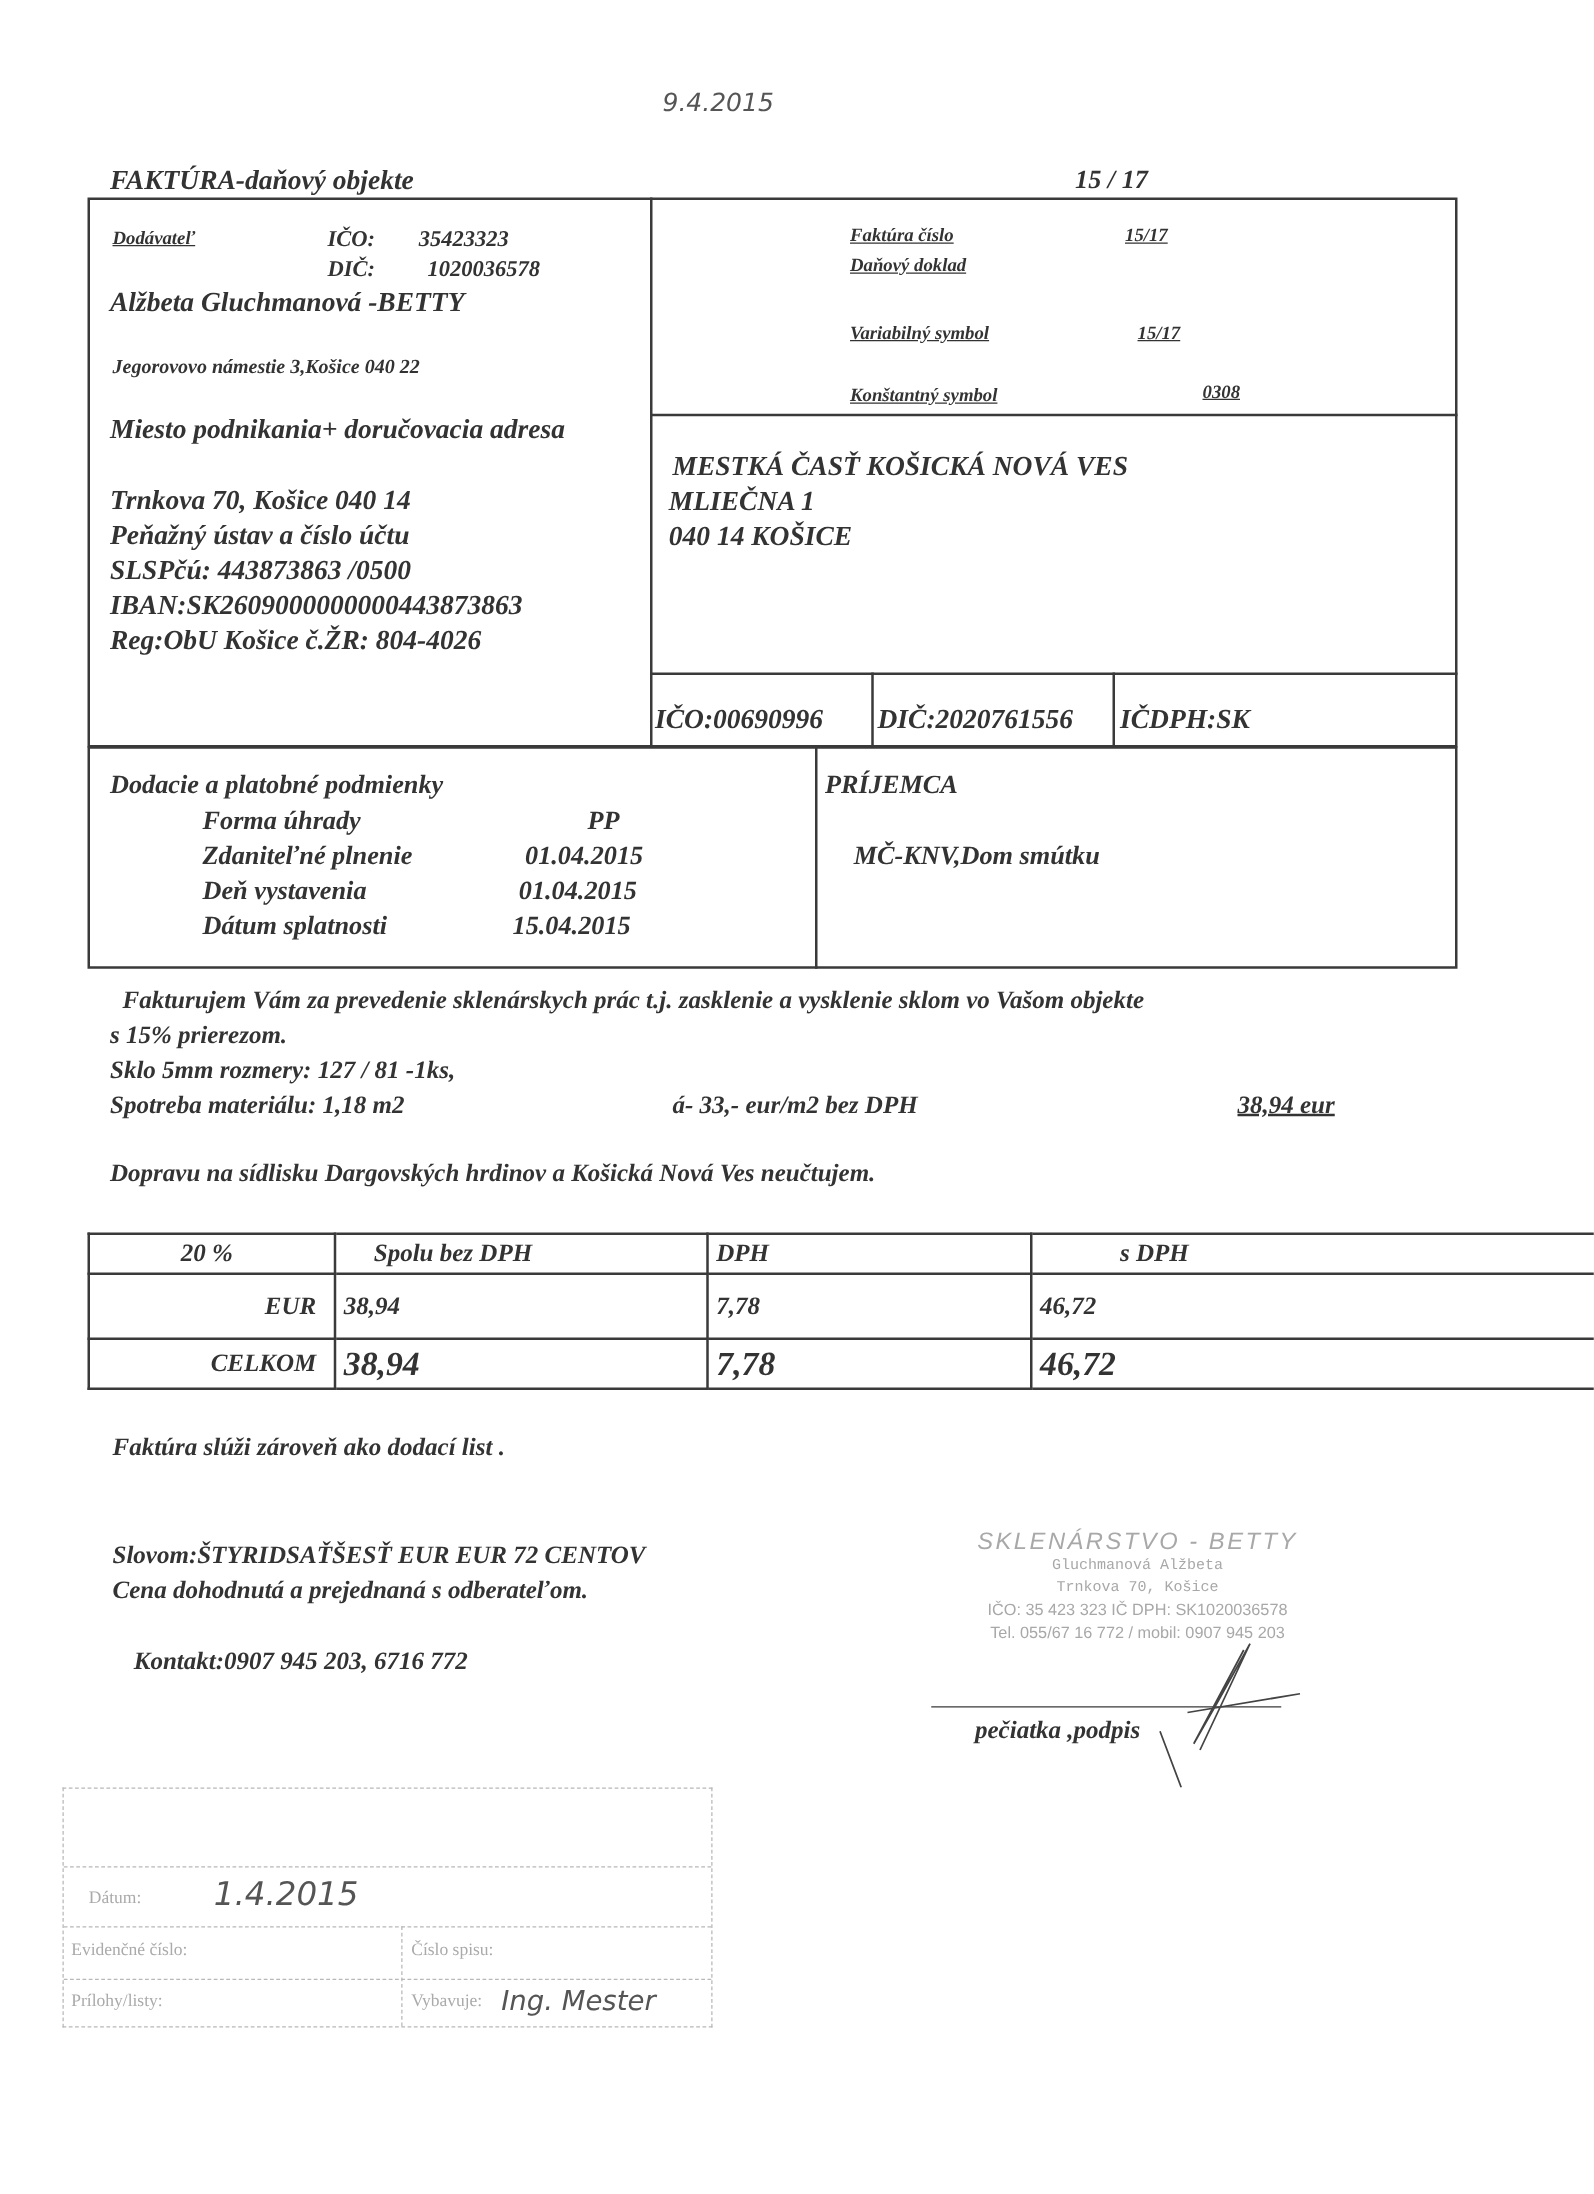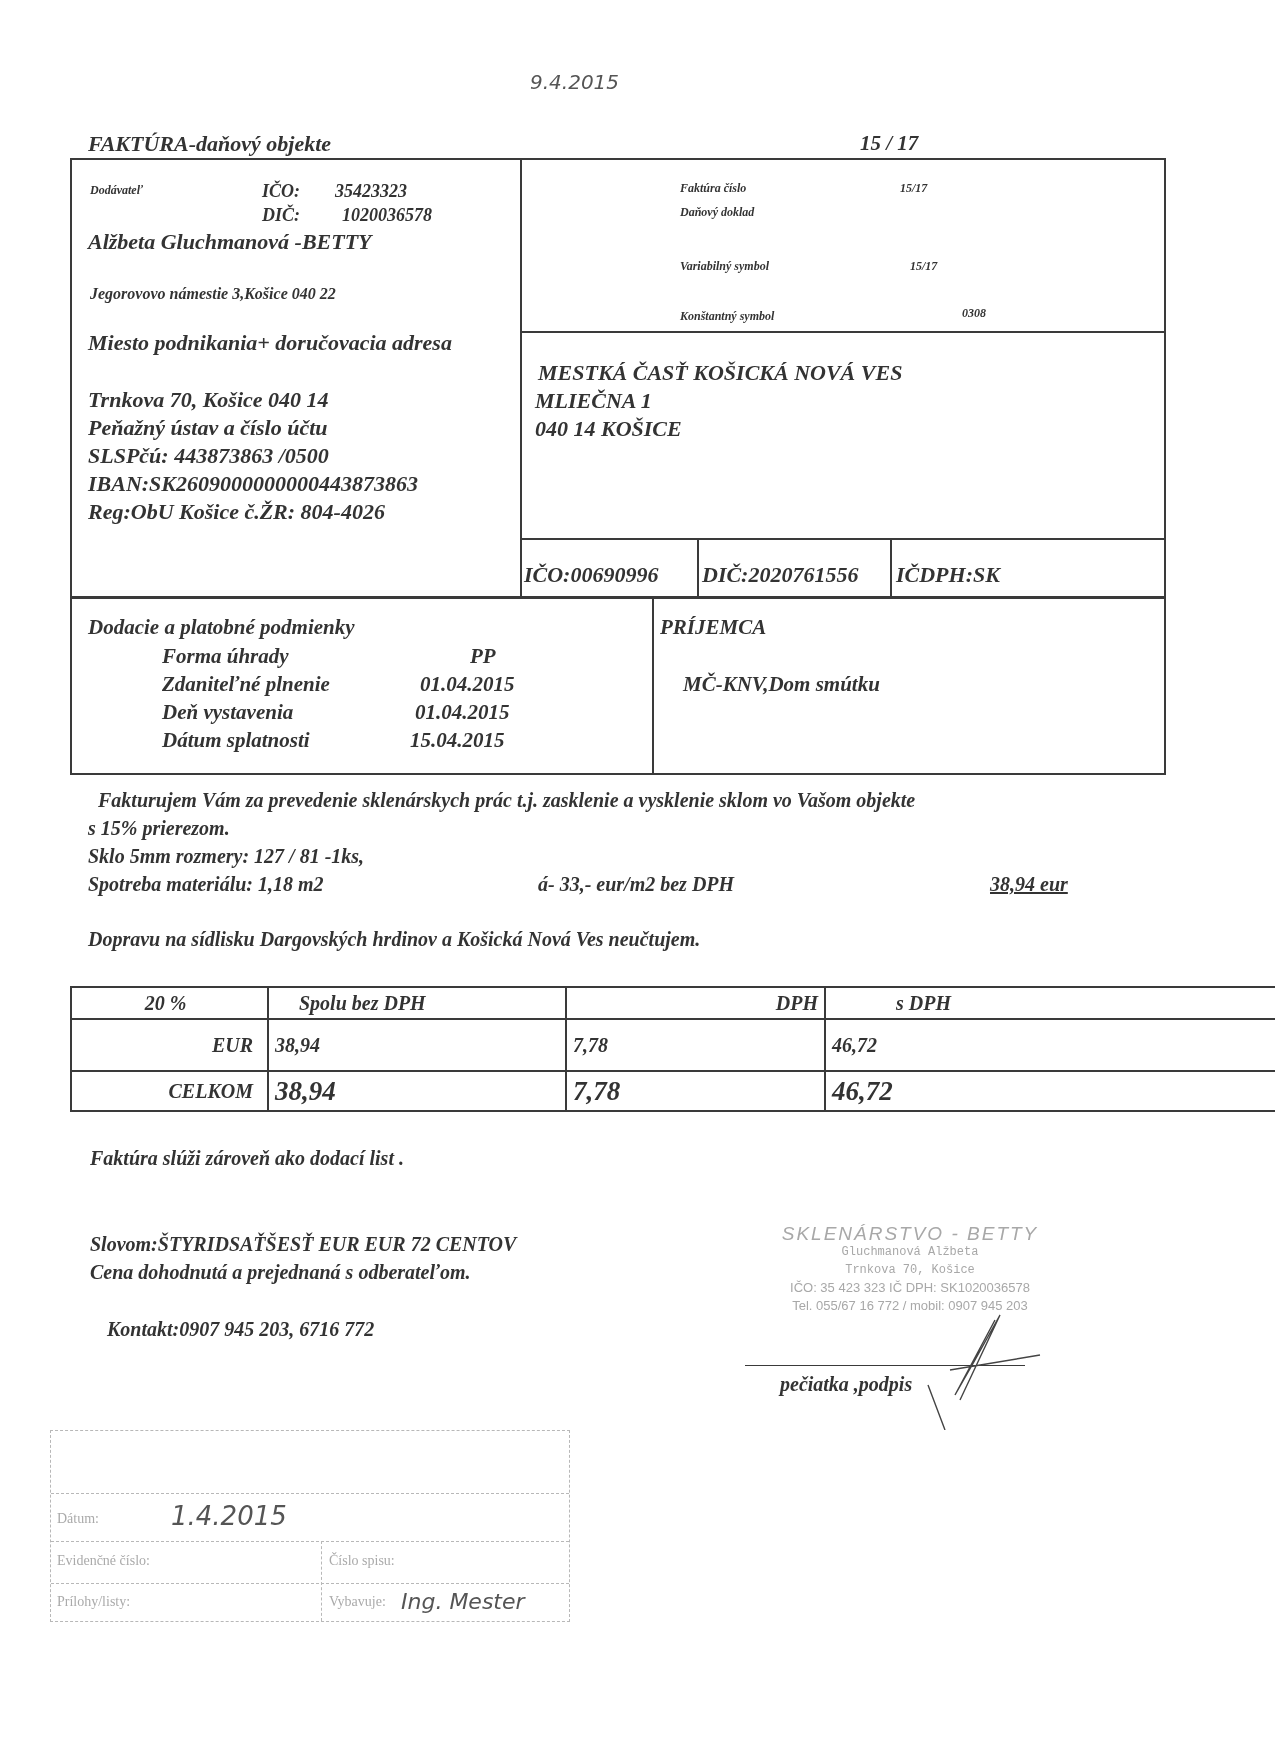--- a/index.html
+++ b/index.html
@@ -4,21 +4,21 @@
   <style>
     html, body { margin: 0; padding: 0; background: #ffffff; }
     body { width: 1275px; height: 1755px; position: relative; overflow: hidden;
            font-family: "Liberation Serif", "DejaVu Serif", serif; color: #333333; }
     .it { font-style: italic; font-weight: bold; }
     .abs { position: absolute; white-space: nowrap; }
     .box { position: absolute; border: 2px solid #3a3a3a; box-sizing: border-box; }
     .line-h { position: absolute; height: 2px; background: #3a3a3a; }
     .line-v { position: absolute; width: 2px; background: #3a3a3a; }
     .hand { font-family: "DejaVu Sans", sans-serif; font-style: italic; color: #555; font-weight: normal; }
-    .s16 { font-size: 16px; } .s17 { font-size: 12px; } .s18 { font-size: 18px; } .s20 { font-size: 20px; } .s21 { font-size: 21px; }
+    .s16 { font-size: 16px; } .s17 { font-size: 15px; text-decoration: underline; } .s18 { font-size: 18px; } .s20 { font-size: 20px; } .s21 { font-size: 21px; }
     .s22 { font-size: 22px; }
 
     
     table.totals { position: absolute; left: 70px; top: 986px; width: 1272px; border-collapse: collapse; }
     table.totals td { border: 2px solid #3a3a3a; padding: 0 6px; font-style: italic; font-weight: bold; }
     table.totals tr.hdr td { height: 30px; font-size: 20px; }
     table.totals tr.eur td { height: 50px; font-size: 20px; }
     table.totals tr.tot td { height: 38px; }
     table.totals .lab { text-align: right; width: 175px; padding-right: 14px; }
     table.totals .big { font-size: 27px; }
@@ -118,21 +118,21 @@
   <div class="abs it s20" style="left:538px;top:873px;">á- 33,- eur/m2 bez DPH</div>
   <div class="abs it s20" style="left:990px;top:873px;text-decoration:underline;">38,94 eur</div>
   <div class="abs it s20" style="left:88px;top:928px;">Dopravu na sídlisku Dargovských hrdinov a Košická Nová Ves neučtujem.</div>
 </div>
 
 <table class="totals">
   <tbody>
       <tr class="hdr">
     <td class="lab" style="text-align:center;">20  %</td>
     <td style="padding-left:30px;width:260px;">Spolu bez DPH</td>
-    <td style="text-align:right;width:245px;">DPH</td>
+    <td style="text-align:left;width:245px;">DPH</td>
     <td style="padding-left:70px;">s DPH</td>
   </tr>
   <tr class="eur">
     <td class="lab">EUR</td>
     <td>38,94</td>
     <td>7,78</td>
     <td>46,72</td>
   </tr>
   <tr class="tot">
     <td class="lab" style="font-size:20px;">CELKOM</td>
@@ -162,20 +162,20 @@
 <div class="abs it s20" style="left:780px;top:1373px;">pečiatka ,podpis</div>
 <svg class="abs" style="left:900px;top:1300px;" width="150" height="130" viewBox="0 0 150 130">
   <path d="M95 20 L55 95 L75 60 L100 15 L60 100 M50 70 L140 55 M28 85 L45 130" fill="none" stroke="#444" stroke-width="1.4"></path>
 </svg>
 
 <div class="stamp2">
   <div class="row" style="top:62px;"></div>
   <div class="row" style="top:110px;"></div>
   <div class="row" style="top:152px;"></div>
   <div class="vcell"></div>
-  <div class="lbl" style="left:6px;top:80px;">Dátum:</div>
+  <div class="lbl" style="left:20px;top:80px;">Dátum:</div>
   <div class="handv" style="left:120px;top:70px;font-size:26px;">1.4.2015</div>
   <div class="lbl" style="left:6px;top:122px;">Evidenčné číslo:</div>
   <div class="lbl" style="left:278px;top:122px;">Číslo spisu:</div>
   <div class="lbl" style="left:6px;top:163px;">Prílohy/listy:</div>
   <div class="lbl" style="left:278px;top:163px;">Vybavuje:</div>
   <div class="handv" style="left:350px;top:158px;font-size:22px;">Ing. Mester</div>
 </div>
 
 </body></html>

